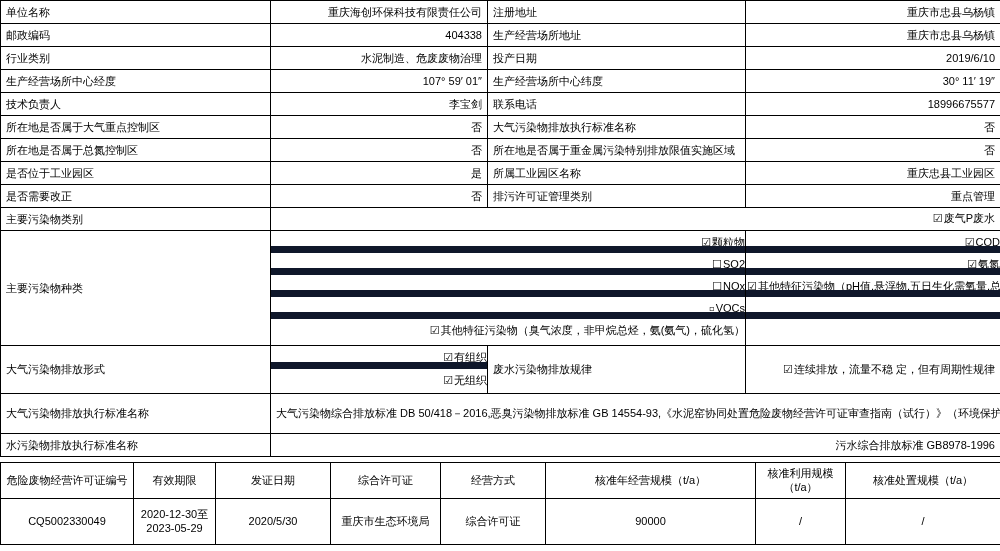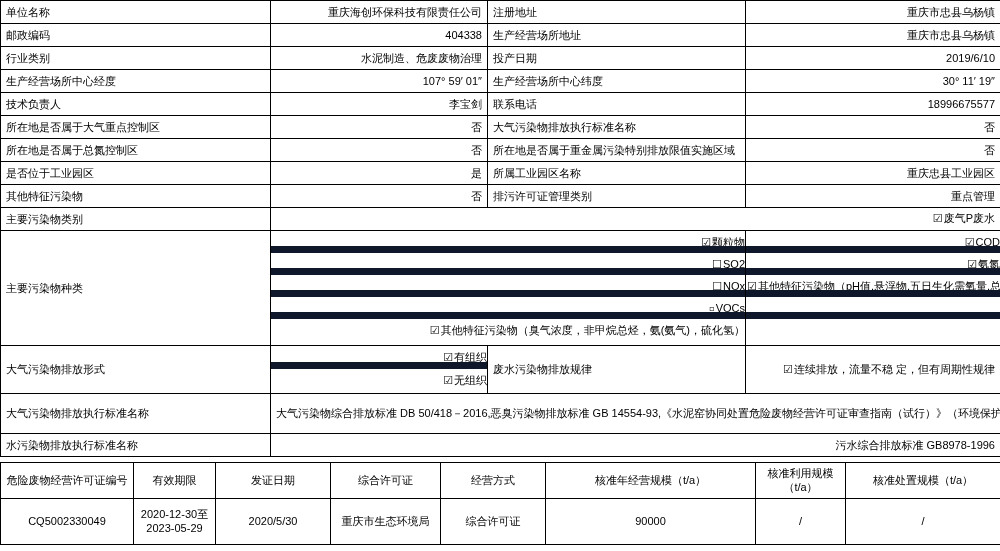--- a/index.html
+++ b/index.html
@@ -139,21 +139,21 @@
         <td class="label">所在地是否属于重金属污染特别排放限值实施区域</td>
         <td class="value">否</td>
       </tr>
       <tr>
         <td class="label">是否位于工业园区</td>
         <td class="value">是</td>
         <td class="label">所属工业园区名称</td>
         <td class="value">重庆忠县工业园区</td>
       </tr>
       <tr>
-        <td class="label">其他特征污染物</td>
+        <td class="label">是否需要改正</td>
         <td class="value">否</td>
         <td class="label">排污许可证管理类别</td>
         <td class="value">重点管理</td>
       </tr>
 
       <tr>
         <td class="label">主要污染物类别</td>
         <td class="value" colspan="3"><span class="cbx">☑</span><span>废气P废水</span></td>
       </tr>
 

